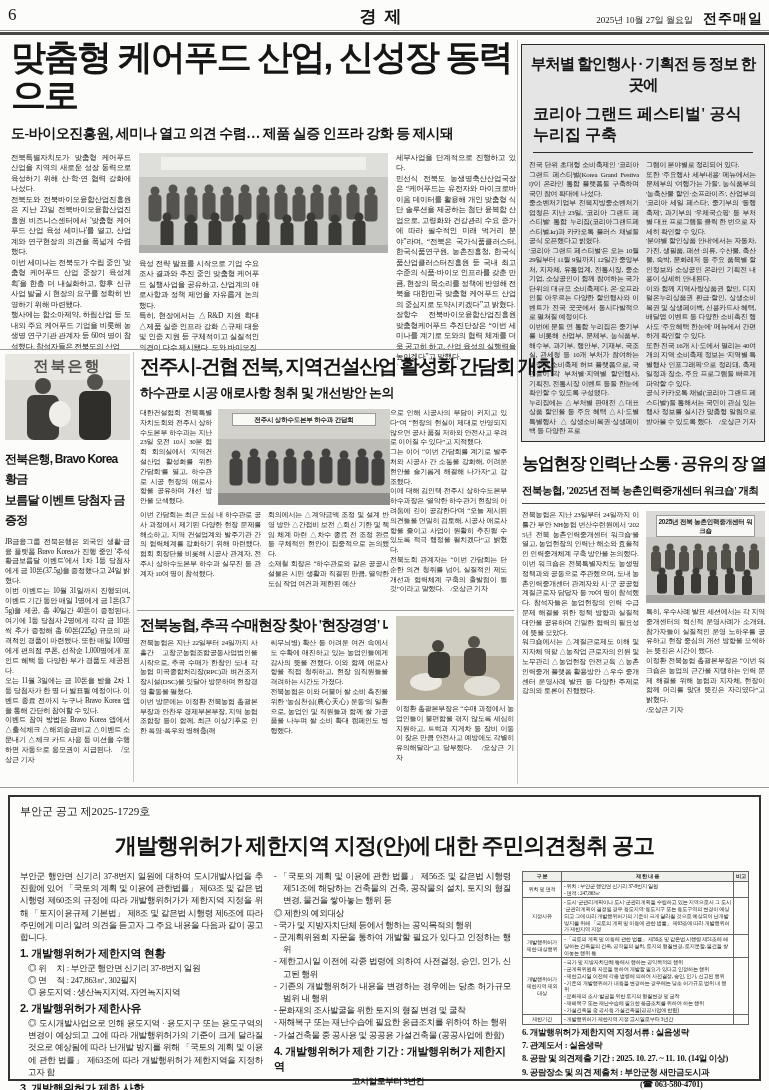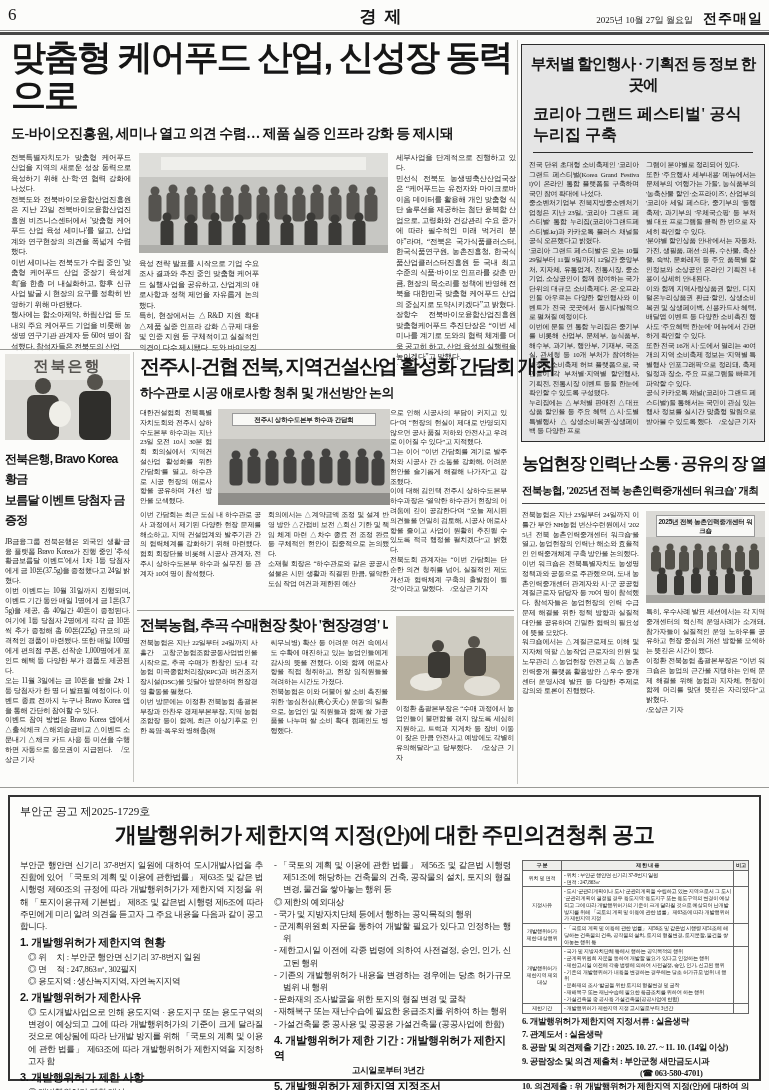--- a/index.html
+++ b/index.html
@@ -73,21 +73,21 @@
   .a6 .hl{font-size:17px;font-weight:bold;letter-spacing:-1.2px;white-space:nowrap;overflow:hidden;}
   .a6 .sub{margin-top:9px;font-size:10.5px;font-weight:bold;letter-spacing:-0.5px;padding-bottom:5px;border-bottom:1px solid #444;}
   .a6 .bd{margin-top:7px;display:flex;gap:7px;font-size:7px;line-height:1.4;letter-spacing:-0.2px;}
   .a6 .c1{width:117px;height:258px;}
   .a6 .c2{width:119px;}
   .a6 .photo{width:119px;height:92px;}
   .a6 .c2t{margin-top:5px;height:160px;}
   
   .notice{position:absolute;left:8px;top:795px;width:729px;height:268px;border:2px solid #333;padding:7px 10px;background:#fdfdfb;}
   .notice .no{font-size:11px;}
-  .notice .title{text-align:center;font-size:22px;font-weight:bold;letter-spacing:-1px;margin-top:1px;}
+  .notice .title{text-align:center;font-size:22px;font-weight:bold;letter-spacing:-1px;margin-top:12px;}
   .notice .cols{display:flex;gap:11px;margin-top:9px;font-size:8.6px;line-height:1.42;letter-spacing:-0.3px;}
   .notice .nc1{width:243px;}
   .notice .nc2{width:237px;}
   .notice .nc3{width:227px;}
   .ntitle{font-weight:bold;font-family:"Liberation Sans",sans-serif;font-size:11px;margin-top:3px;}
   .nsub{padding-left:8px;}
   .hang{padding-left:9px;text-indent:-9px;}
   .nitem{font-weight:600;margin-top:1px;}
   .nindent{padding-left:78px;font-weight:600;}
   .ntable{width:100%;border-collapse:collapse;margin-top:1px;}

